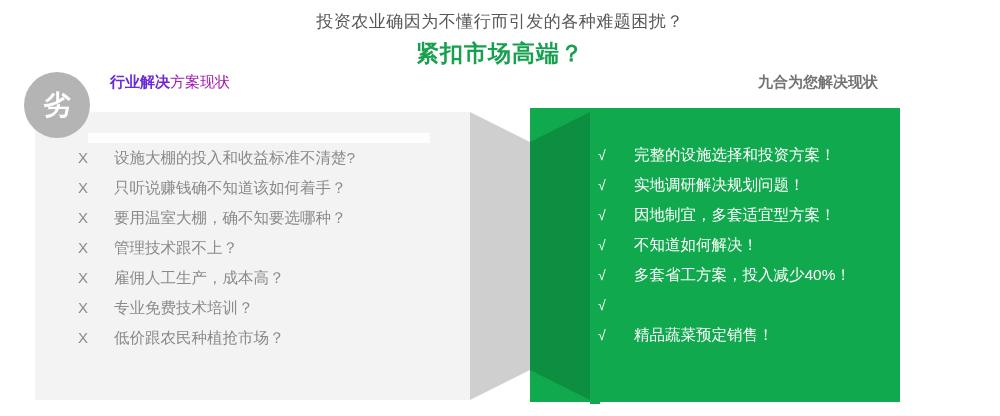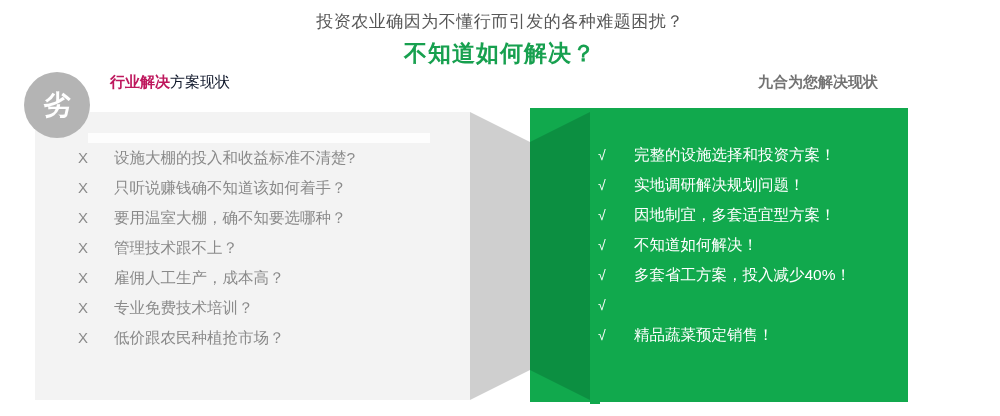--- a/index.html
+++ b/index.html
@@ -10,21 +10,20 @@
   }
   body {
     font-family: "Liberation Sans", "DejaVu Sans", sans-serif;
   }
   #stage {
     position: relative;
     width: 900px;
     height: 416px;
     background: #ffffff;
     overflow: hidden;
-    padding-left: 8px;
   }
 
   
   .headline-1 {
     position: absolute;
     left: 0; top: 10px;
     width: 1000px;
     text-align: center;
     font-size: 17px;
     line-height: 24px;
@@ -111,25 +110,25 @@
     font-size: 15px;
     line-height: 20px;
     white-space: nowrap;
   }
   .sect-head-bad {
     left: 110px;
     top: 72px;
   }
   .sect-head-bad .strong {
     font-weight: bold;
-    color: #be185d;
+    color: #6d28d9;
   }
   .sect-head-bad .light {
     font-weight: normal;
-    color: #0f172a;
+    color: #a21caf;
   }
   .sect-head-good {
     left: 758px;
     top: 72px;
     font-weight: bold;
     color: #737373;
   }
 
   
   .list {
@@ -167,21 +166,21 @@
   .list-bad .mark { color: #8a8a8a; }
   .list-good .mark { color: #ffffff; font-size: 14px; }
   .itxt { display: inline-block; text-align: center; }
 </style>
 </head>
 <body>
 
 <div id="stage">
 
   <div class="headline-1">投资农业确因为不懂行而引发的各种难题困扰？</div>
-  <div class="headline-2">不知道如何解决？</div>
+  <div class="headline-2">紧扣市场高端？</div>
 
   <div class="panel-bad"></div>
   <div class="panel-bad-sheen"></div>
 
   <div class="panel-good"></div>
 
   <svg class="fold-svg" viewBox="0 0 170 312">
 
     <polygon points="40,12 100,42 100,270 40,300" fill="#cfcfcf"></polygon>
 

